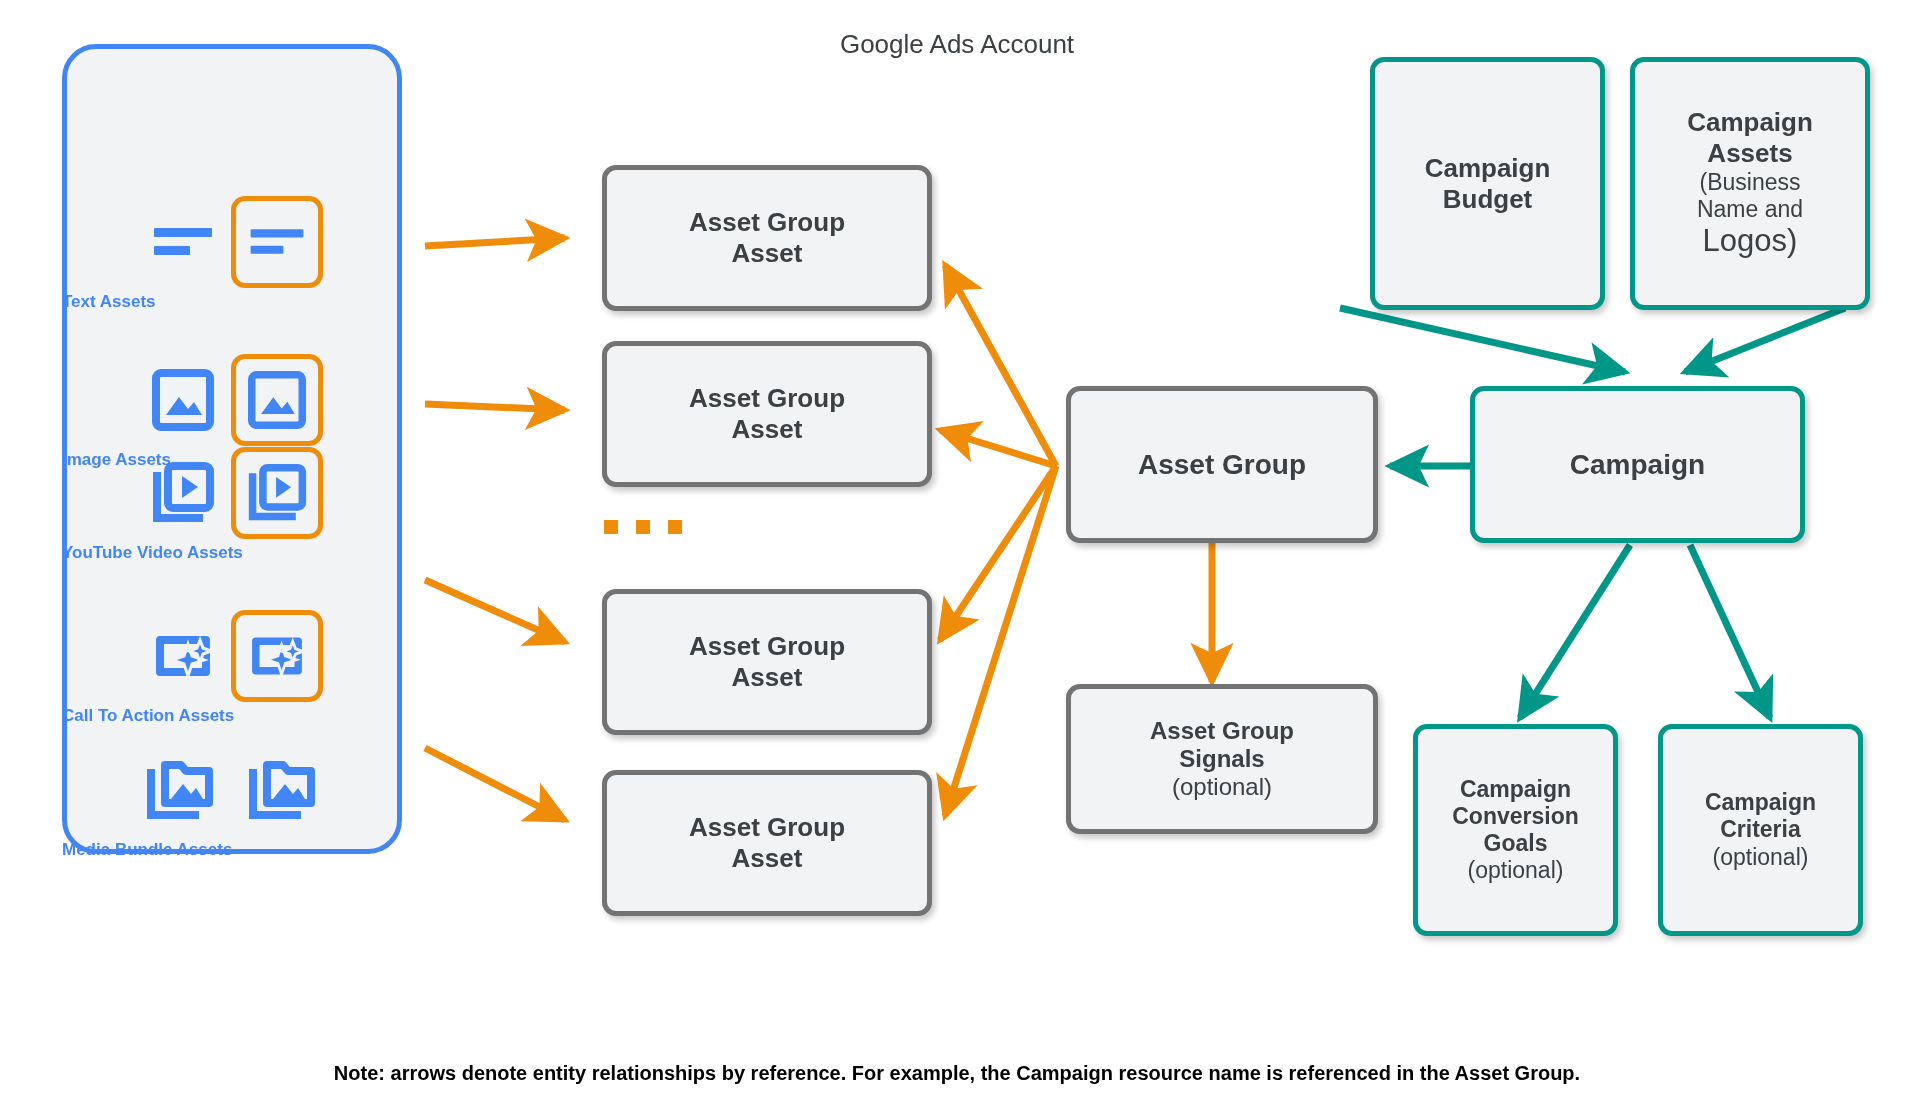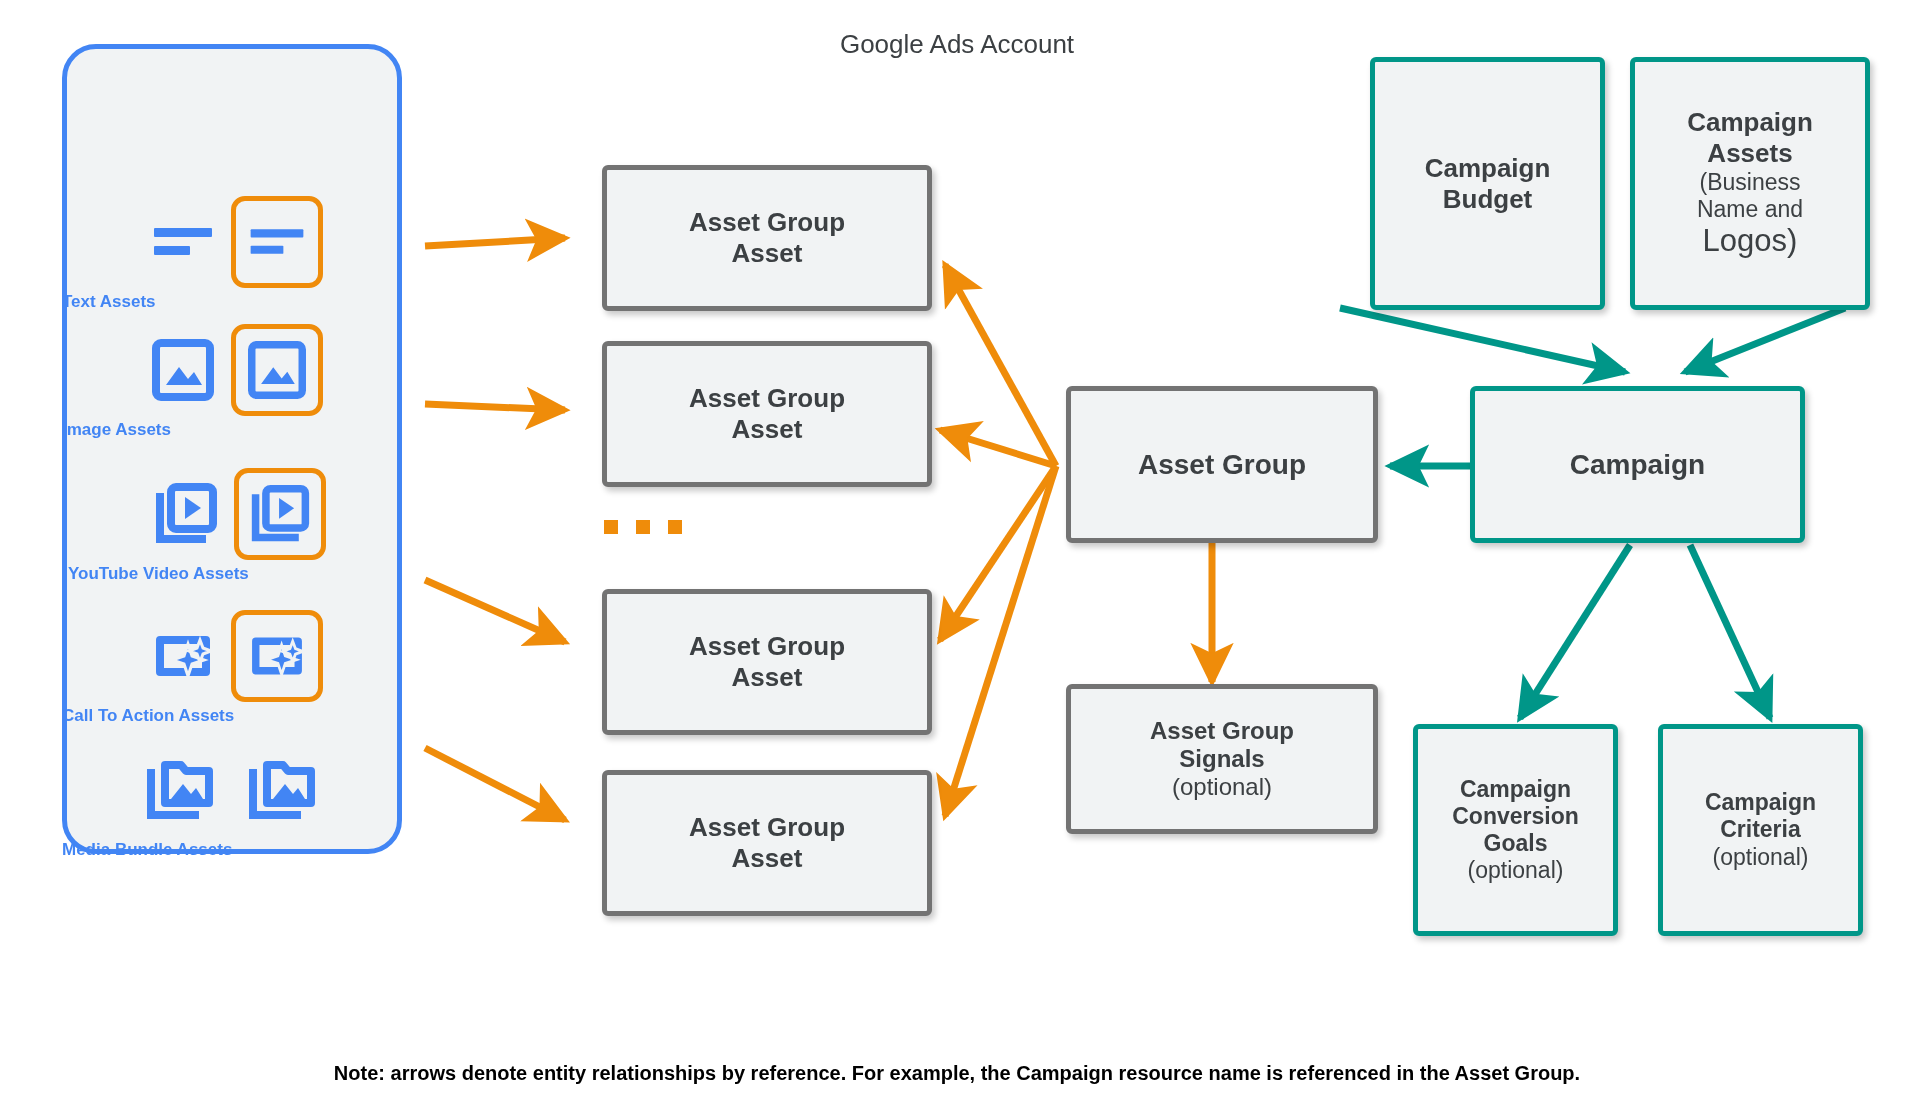--- a/index.html
+++ b/index.html
@@ -20,21 +20,21 @@
     position: absolute;
     left: 0; top: 0;
     width: 1914px; height: 1116px;
     pointer-events: none;
     z-index: 1;
   }
   
   .node {
     position: absolute;
     background: #f1f3f4;
-    border-radius: 6px;
+    border-radius: 14px;
     display: flex;
     align-items: center;
     justify-content: center;
     text-align: center;
     color: #3c4043;
     z-index: 3;
     box-shadow: 3px 4px 6px rgba(0,0,0,0.22);
   }
   .node .title {
     font-weight: bold;
@@ -188,39 +188,39 @@
       <div class="icon-wrap boxed">
         <svg width="58" height="40" viewBox="0 0 62 44">
           <rect x="2" y="8" width="58" height="9" rx="1" fill="#4285f4"></rect>
           <rect x="2" y="26" width="36" height="9" rx="1" fill="#4285f4"></rect>
         </svg>
       </div>
     </div>
     <div class="asset-label">Text Assets</div>
   </div>
 
-  <div class="asset-row" style="top:324px;">
+  <div class="asset-row" style="top:354px;">
     <div class="asset-icons">
       <div class="icon-wrap">
         <svg width="62" height="62" viewBox="0 0 62 62">
           <rect x="4" y="4" width="54" height="54" rx="5" fill="none" stroke="#4285f4" stroke-width="8"></rect>
           <path d="M14 46 L27 28 L36 40 L42 33 L50 46 Z" fill="#4285f4"></path>
         </svg>
       </div>
       <div class="icon-wrap boxed">
         <svg width="58" height="58" viewBox="0 0 62 62">
           <rect x="4" y="4" width="54" height="54" rx="5" fill="none" stroke="#4285f4" stroke-width="8"></rect>
           <path d="M14 46 L27 28 L36 40 L42 33 L50 46 Z" fill="#4285f4"></path>
         </svg>
       </div>
     </div>
     <div class="asset-label">Image Assets</div>
   </div>
 
-  <div class="asset-row" style="top:468px;padding-left:6px;">
+  <div class="asset-row" style="top:447px;">
     <div class="asset-icons">
       <div class="icon-wrap">
         <svg width="66" height="66" viewBox="0 0 66 66">
           <path d="M7 16 L7 58 L49 58" fill="none" stroke="#4285f4" stroke-width="8" stroke-linecap="square"></path>
           <rect x="18" y="6" width="42" height="42" rx="5" fill="none" stroke="#4285f4" stroke-width="8"></rect>
           <path d="M32 16 L48 27 L32 38 Z" fill="#4285f4"></path>
         </svg>
       </div>
       <div class="icon-wrap boxed">
         <svg width="62" height="62" viewBox="0 0 66 66">

